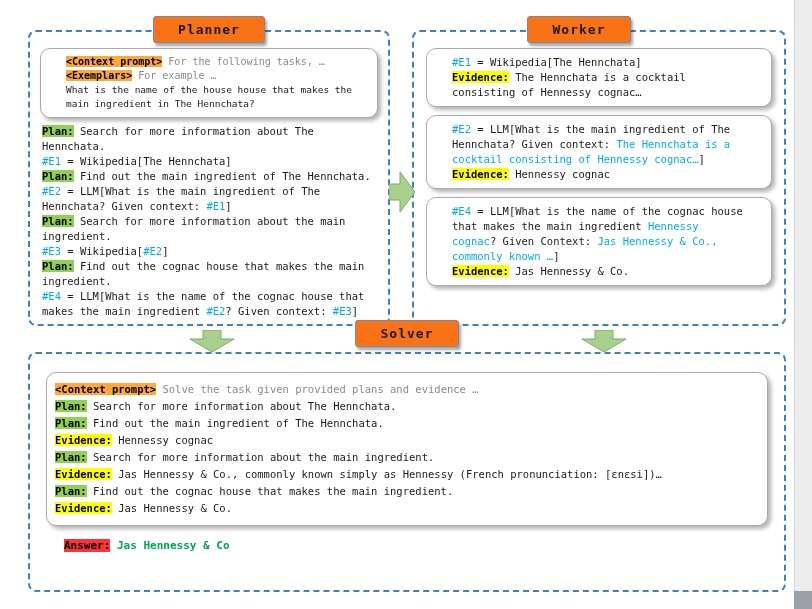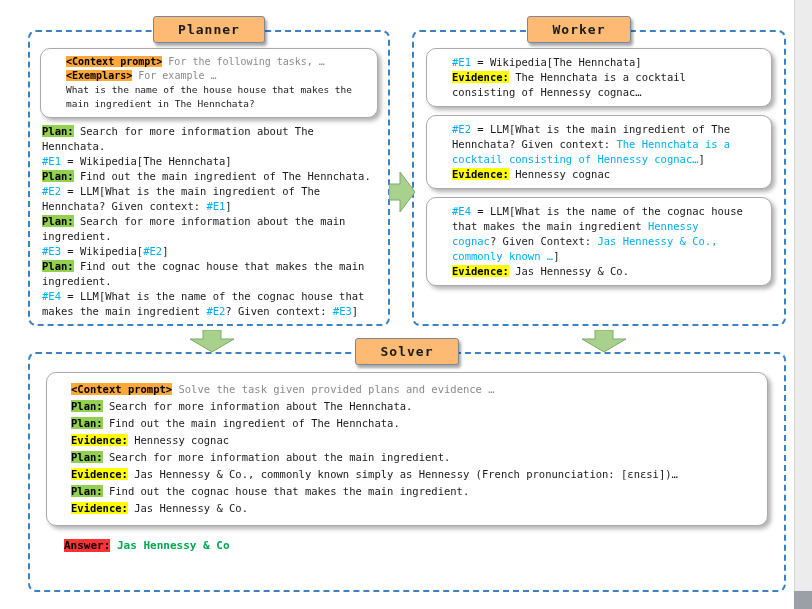--- a/index.html
+++ b/index.html
@@ -13,21 +13,21 @@
     overflow:hidden;
   }
   .module {
     position:absolute;
     border:2px dashed #3B82C4;
     border-radius:8px;
     background:#ffffff;
   }
   .module-title {
     position:absolute;
-    background:#fdba74;
+    background:#f97316;
     border:1px solid #7e8899;
     border-radius:3px;
     box-shadow:2px 3px 3px rgba(0,0,0,0.35);
     font-weight:bold;
     font-size:13px;
     letter-spacing:1px;
     text-align:center;
     line-height:25px;
     height:27px;
     z-index:3;
@@ -59,22 +59,22 @@
   .planner-body { font-size:10.5px; line-height:15px; padding:0 2px; }
 
   
   .worker { left:412px; top:30px; width:374px; height:296px; padding:16px 12px 8px 12px;
             display:flex; flex-direction:column; gap:8px; }
   .worker-title { left:527px; top:16px; width:104px; }
   .worker .bubble { font-size:10.5px; line-height:15px; }
 
   
   .solver { left:28px; top:352px; width:758px; height:240px; padding:18px 16px 8px 16px; }
-  .solver-title { left:355px; top:338px; width:104px; }
-  .solver-bubble { font-size:10.5px; line-height:17px; padding:8px 24px; }
+  .solver-title { left:355px; top:320px; width:104px; }
+  .solver-bubble { font-size:10.5px; line-height:17px; padding:8px 8px; }
   .answer-line { font-size:11px; line-height:16px; margin:12px 0 0 18px; }
 
   
   .arrow { position:absolute; z-index:2; }
   .arrow-right { left:389px; top:170px; }
   .arrow-down-left { left:190px; top:330px; }
   .arrow-down-right { left:582px; top:330px; }
 
   
   .scrollbar-track {

